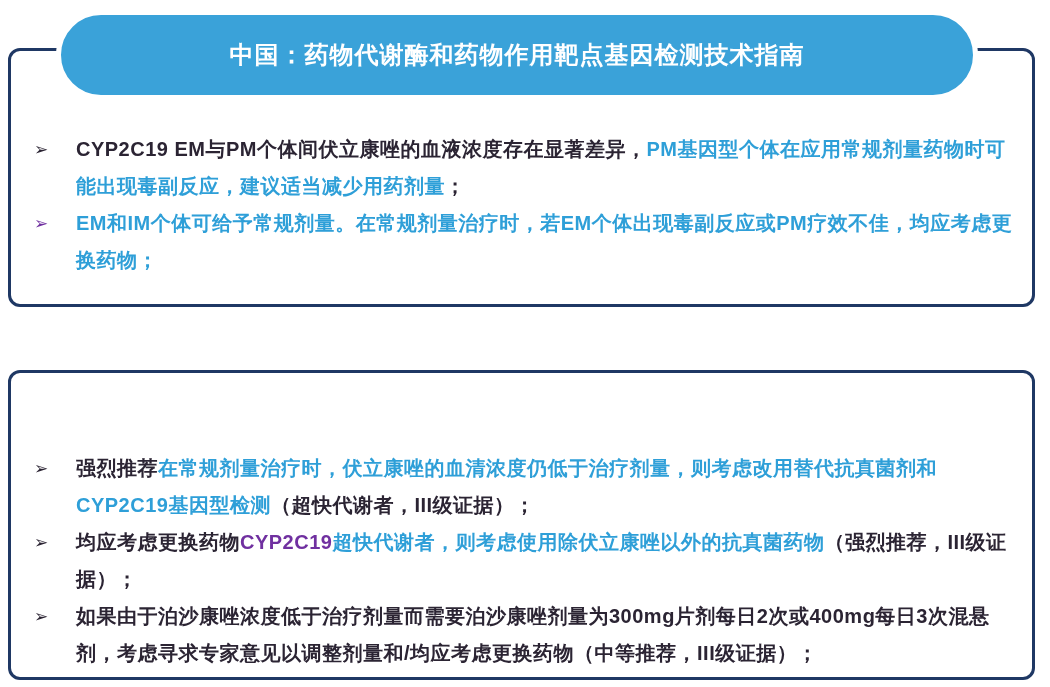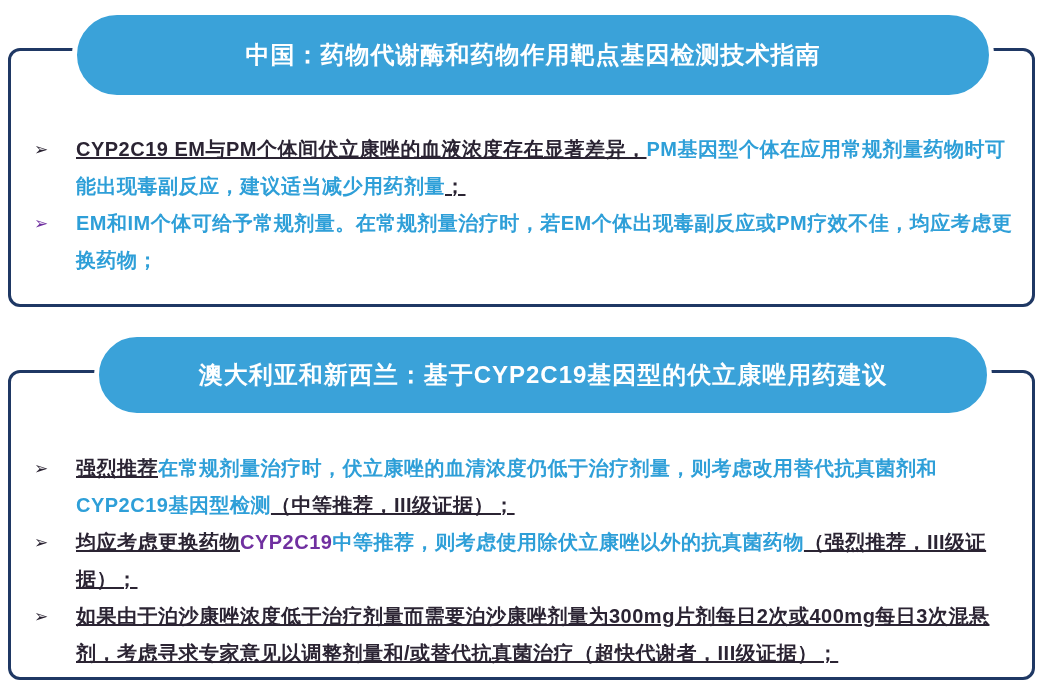--- a/index.html
+++ b/index.html
@@ -23,21 +23,21 @@
   .box-2{top:370px;height:310px;}
   .banner{
     position:absolute;
     background:var(--banner-blue,#3aa2d9);
     border:5px solid #ffffff;
     border-radius:50px;
     box-sizing:border-box;
     display:flex;align-items:center;justify-content:center;
     z-index:2;
   }
-  .banner-1{left:72px;top:10px;width:922px;height:90px;align-items:center;}
+  .banner-1{left:56px;top:10px;width:922px;height:90px;align-items:center;}
   .banner-2{left:94px;top:332px;width:898px;height:86px;}
   .banner-title{
     color:var(--banner-text,#ffffff);
     font-size:24px;font-weight:bold;
     letter-spacing:1px;
     text-align:center;
   }
   .bullets{
     position:absolute;
     list-style:none;margin:0;padding:0;
@@ -57,21 +57,21 @@
   }
   .marker-dark{color:var(--text-dark,#2b2433);}
   .marker-purple{color:var(--text-purple,#7030a0);}
   .bullet-text{
     flex:1;
     font-size:20px;
     font-weight:bold;
     line-height:37px;
     letter-spacing:0.5px;
   }
-  .seg-dark{color:var(--text-dark,#2b2433);text-decoration:underline;}
+  .seg-dark{color:var(--text-dark,#2b2433);}
   .seg-blue{color:var(--text-blue,#2e9fd8);}
   .seg-purple{color:var(--text-purple,#7030a0);text-align:center;}
 </style>
 </head>
 <body>
 
 <div class="page">
 
   <div class="banner banner-1">
     <span class="banner-title">中国：药物代谢酶和药物作用靶点基因检测技术指南</span>
@@ -81,32 +81,29 @@
       <li class="bullet">
         <span class="marker marker-dark">➢</span>
         <span class="bullet-text"><span class="seg-dark">CYP2C19 EM与PM个体间伏立康唑的血液浓度存在显著差异，</span><span class="seg-blue">PM基因型个体在应用常规剂量药物时可能出现毒副反应，建议适当减少用药剂量</span><span class="seg-dark">；</span></span>
       </li>
       <li class="bullet">
         <span class="marker marker-purple">➢</span>
         <span class="bullet-text"><span class="seg-blue">EM和IM个体可给予常规剂量。在常规剂量治疗时，若EM个体出现毒副反应或PM疗效不佳，均应考虑更换药物；</span></span>
       </li>
     </ul>
 
-  <div class="banner banner-2">
-    <span class="banner-title">澳大利亚和新西兰：基于CYP2C19基因型的伏立康唑用药建议</span>
-  </div>
   <div class="content-box box-2"></div>
   <ul class="bullets bullets-2">
       <li class="bullet">
         <span class="marker marker-dark">➢</span>
-        <span class="bullet-text"><span class="seg-dark">强烈推荐</span><span class="seg-blue">在常规剂量治疗时，伏立康唑的血清浓度仍低于治疗剂量，则考虑改用替代抗真菌剂和CYP2C19基因型检测</span><span class="seg-dark">（中等推荐，III级证据）；</span></span>
+        <span class="bullet-text"><span class="seg-dark">强烈推荐</span><span class="seg-blue">在常规剂量治疗时，伏立康唑的血清浓度仍低于治疗剂量，则考虑改用替代抗真菌剂和CYP2C19基因型检测</span><span class="seg-dark">（超快代谢者，III级证据）；</span></span>
       </li>
       <li class="bullet">
         <span class="marker marker-dark">➢</span>
-        <span class="bullet-text"><span class="seg-dark">均应考虑更换药物</span><span class="seg-purple">CYP2C19</span><span class="seg-blue">中等推荐，则考虑使用除伏立康唑以外的抗真菌药物</span><span class="seg-dark">（强烈推荐，III级证据）；</span></span>
+        <span class="bullet-text"><span class="seg-dark">均应考虑更换药物</span><span class="seg-purple">CYP2C19</span><span class="seg-blue">超快代谢者，则考虑使用除伏立康唑以外的抗真菌药物</span><span class="seg-dark">（强烈推荐，III级证据）；</span></span>
       </li>
       <li class="bullet">
         <span class="marker marker-dark">➢</span>
-        <span class="bullet-text"><span class="seg-dark">如果由于泊沙康唑浓度低于治疗剂量而需要泊沙康唑剂量为300mg片剂每日2次或400mg每日3次混悬剂，考虑寻求专家意见以调整剂量和/或替代抗真菌治疗（超快代谢者，III级证据）；</span></span>
+        <span class="bullet-text"><span class="seg-dark">如果由于泊沙康唑浓度低于治疗剂量而需要泊沙康唑剂量为300mg片剂每日2次或400mg每日3次混悬剂，考虑寻求专家意见以调整剂量和/均应考虑更换药物（中等推荐，III级证据）；</span></span>
       </li>
     </ul>
 
 </div>
 
 </body></html>

